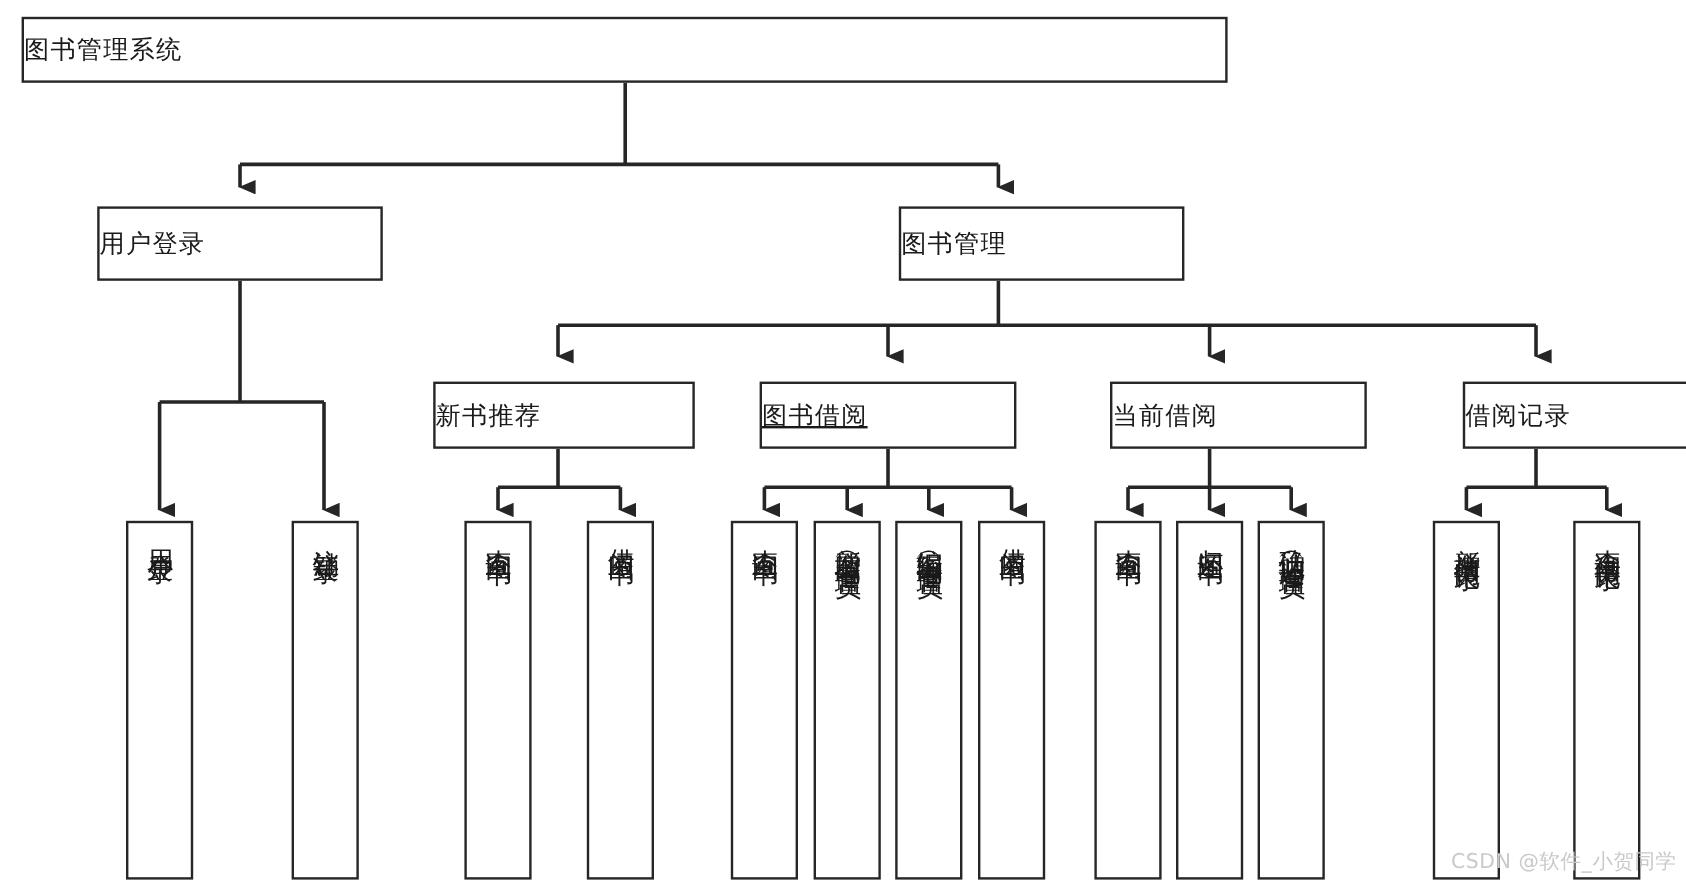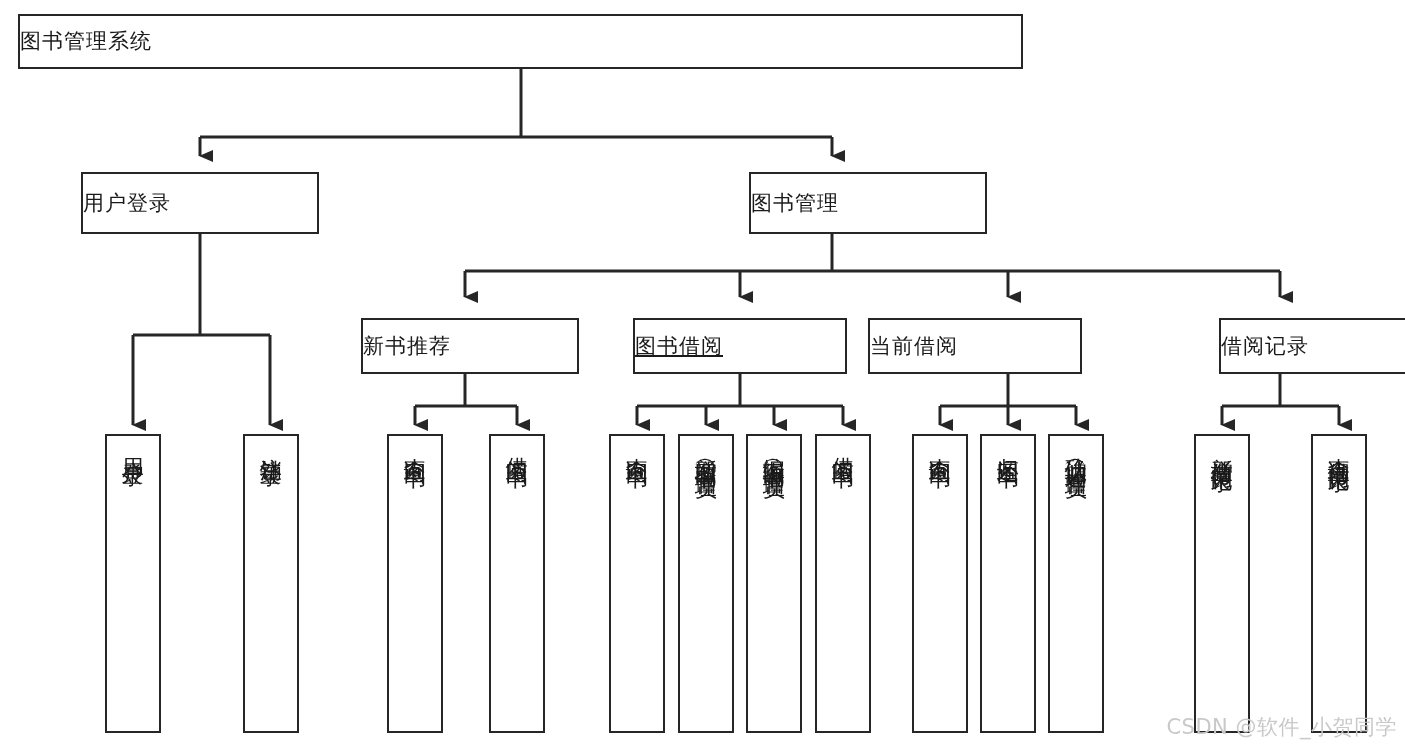--- a/index.html
+++ b/index.html
@@ -45,22 +45,22 @@
     position: absolute;
     left: 0;
     top: 0;
     width: 1405px;
     height: 747px;
     z-index: 1;
   }
   .watermark {
     position: absolute;
     right: 8px;
-    bottom: 6px;
-    font-size: 21px;
+    bottom: 18px;
+    font-size: 17px;
     color: #c9c9c9;
     letter-spacing: 0.5px;
     z-index: 5;
     white-space: nowrap;
     font-family: "DejaVu Sans", "Liberation Sans", sans-serif;
   }
 </style>
 </head>
 <body>
 
@@ -126,21 +126,21 @@
   <div class="node" style="left:713px; top:172px; width:238px; height:62px;margin-left:36px;">
     <span>图书管理</span>
   </div>
 
   <div class="node" style="left:361px; top:318px; width:218px; height:56px;">
     <span>新书推荐</span>
   </div>
   <div class="node" style="left:633px; top:318px; width:214px; height:56px;text-decoration:underline;">
     <span>图书借阅</span>
   </div>
-  <div class="node" style="left:868px; top:318px; width:214px; height:56px;">
+  <div class="node" style="left:925px; top:318px; width:214px; height:56px;">
     <span>当前借阅</span>
   </div>
   <div class="node" style="left:1171px; top:318px; width:216px; height:56px;margin-left:48px;">
     <span>借阅记录</span>
   </div>
 
   <div class="node leaf" style="left:105px; top:434px; width:56px; height:299px;">
     <span>用户登录</span>
   </div>
   <div class="node leaf" style="left:243px; top:434px; width:56px; height:299px;">

